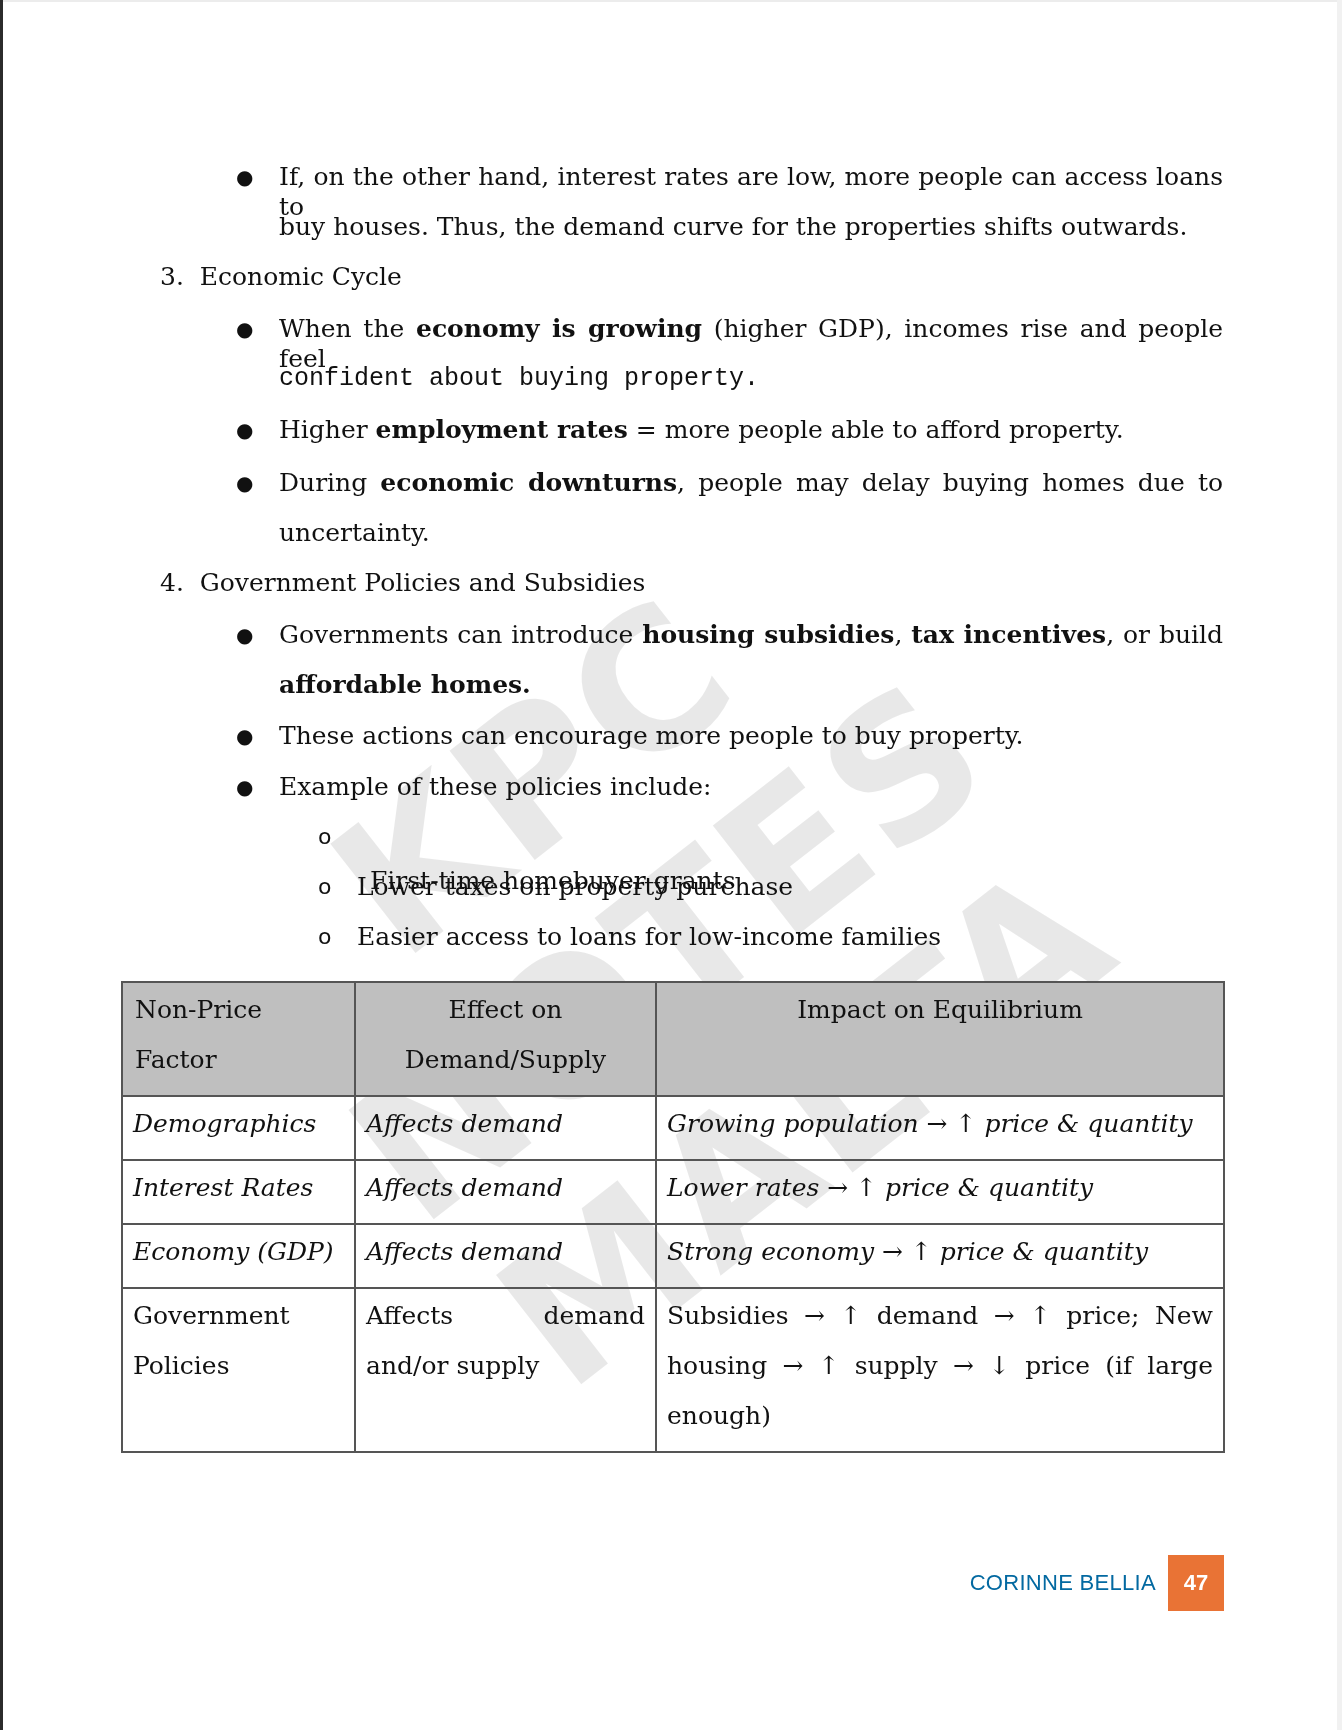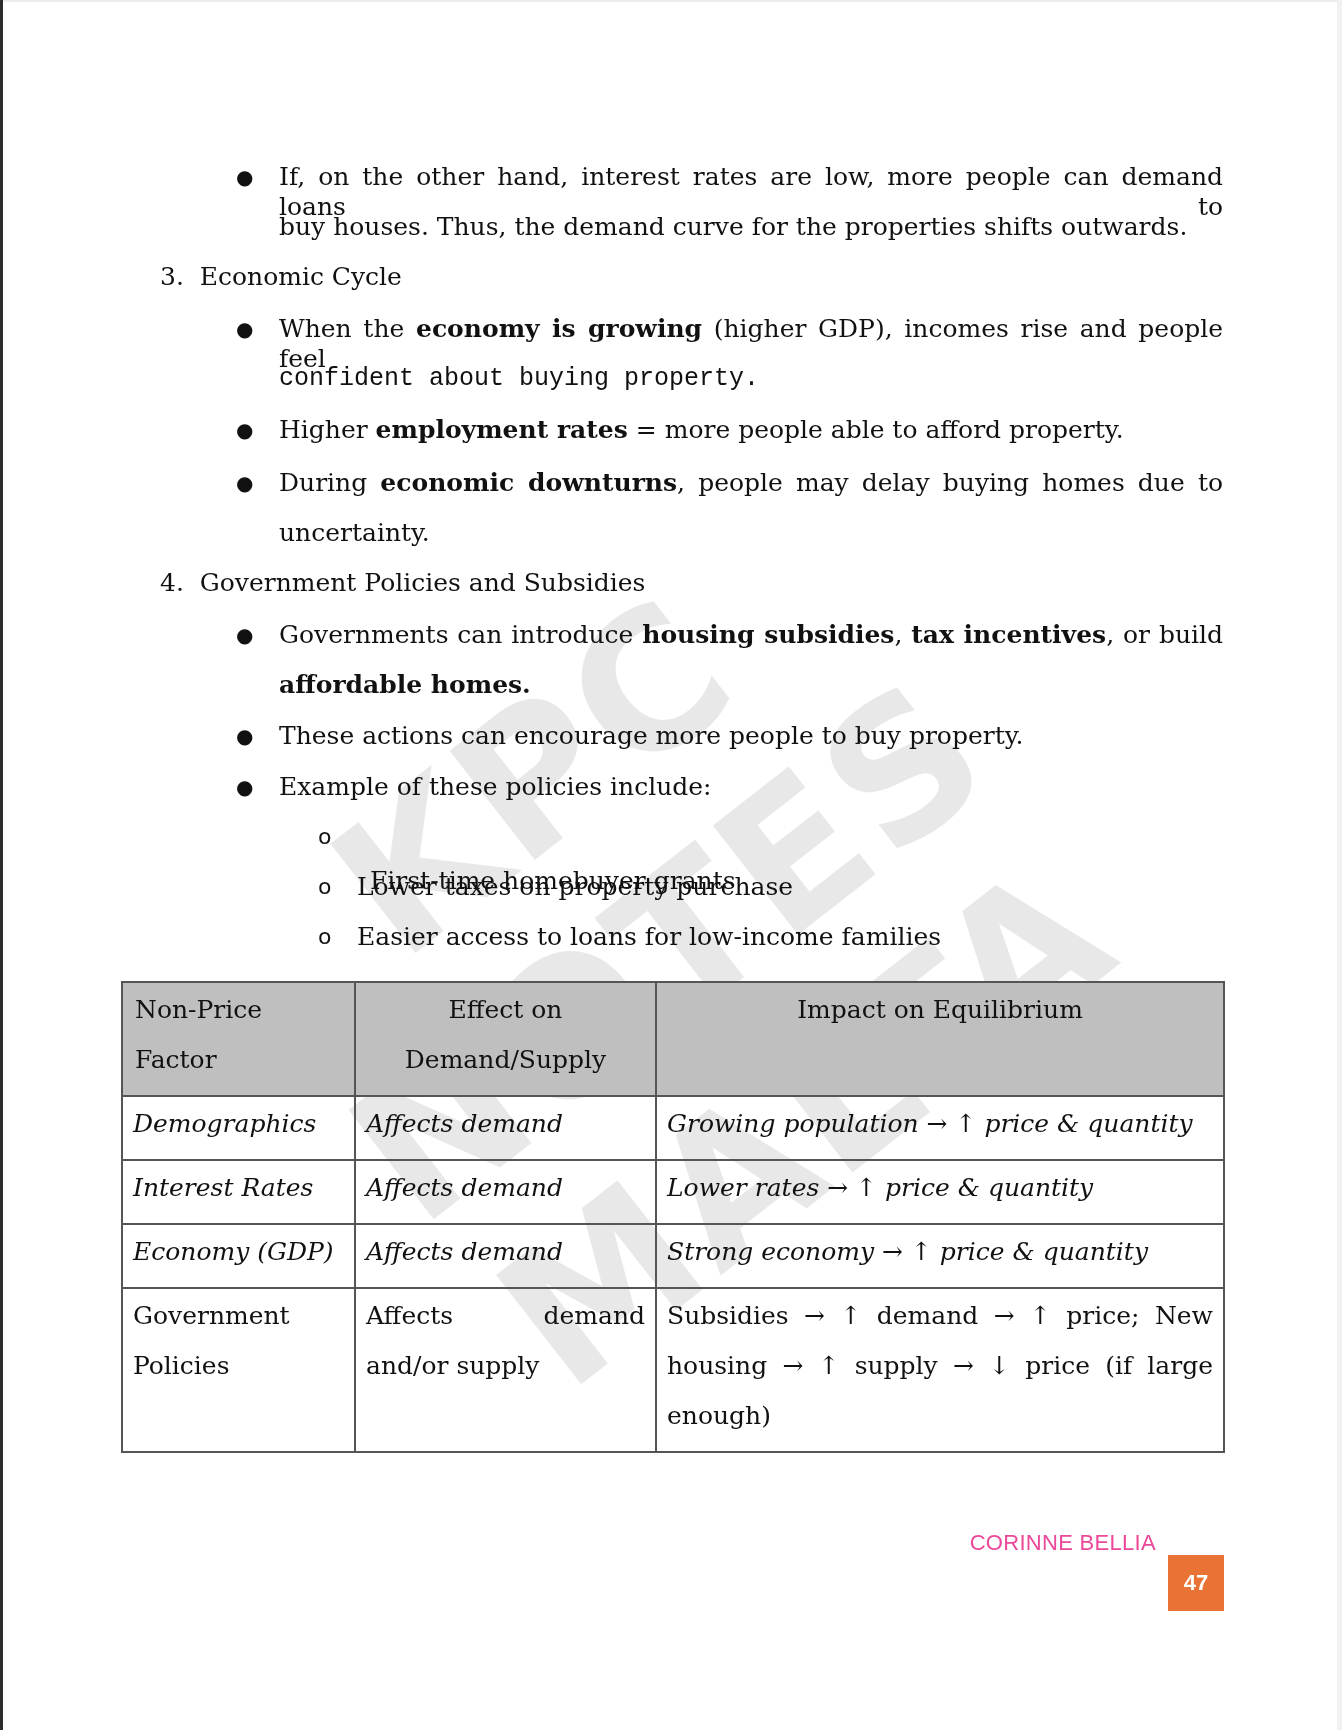--- a/index.html
+++ b/index.html
@@ -39,41 +39,41 @@
   }
   table.factors th { background:#bfbfbf; }
   table.factors th.c1 { text-align:left; padding-left:12px;margin-top:12px; }
   table.factors th.c2, table.factors th.c3 { text-align:center; }
   table.factors tr.hdr { height:114px; }
   table.factors tr.r { height:64px;font-style:italic; }
   table.factors tr.rlast { height:164px; }
   .cell-just-norm { text-align:justify; }
 
   .footer-name {
-    position:absolute; right:186px; top:1530px;
-    font-family:"Liberation Sans", "DejaVu Sans", sans-serif; font-size:22px; color:#ec4899; letter-spacing:0.3px;
+    position:absolute; right:186px; top:1570px;
+    font-family:"Liberation Sans", "DejaVu Sans", sans-serif; font-size:22px; color:#0369a1; letter-spacing:0.3px;
   }
   .page-box {
     position:absolute; left:1168px; top:1555px; width:56px; height:56px;
     background:#e97335; color:#fff;
     font-family:"Liberation Sans", "DejaVu Sans", sans-serif; font-size:22px; font-weight:bold;
     display:flex; align-items:center; justify-content:center;
   }
 </style>
 </head>
 <body>
 
 <div class="left-edge"></div>
 <div class="top-edge"></div>
 <div class="right-edge"></div>
 
 <div class="watermark"><span>KPC NOTES MALTA</span></div>
 
 <span class="bullet" style="left:236px;top:162px;">●</span>
-<div class="line just" style="left:279px;top:162px;width:944px;">If, on the other hand, interest rates are low, more people can demand loans to</div>
+<div class="line just" style="left:279px;top:162px;width:944px;">If, on the other hand, interest rates are low, more people can access loans to</div>
 <div class="line" style="left:279px;top:212px;">buy houses. Thus, the demand curve for the properties shifts outwards.</div>
 
 <div class="line" style="left:160px;top:262px;">
   <span>3.</span>&nbsp;&nbsp;<span>Economic Cycle</span>
 </div>
 
 <span class="bullet" style="left:236px;top:314px;">●</span>
 <div class="line just" style="left:279px;top:314px;width:944px;">
   <span>When the </span><b>economy is growing</b><span> (higher GDP), incomes rise and people feel</span>
 </div>

